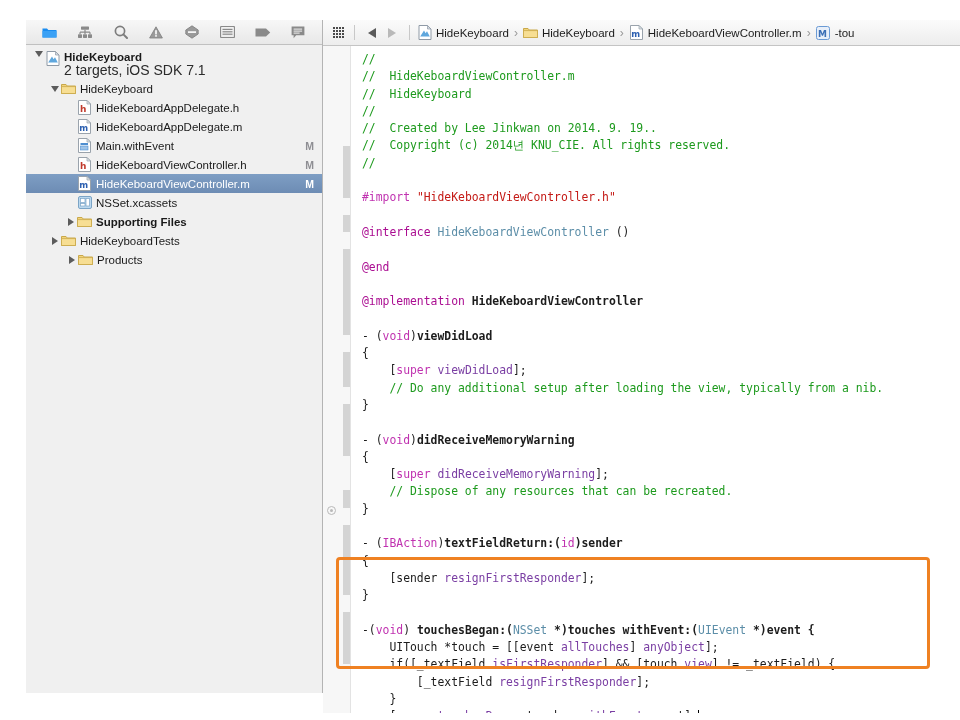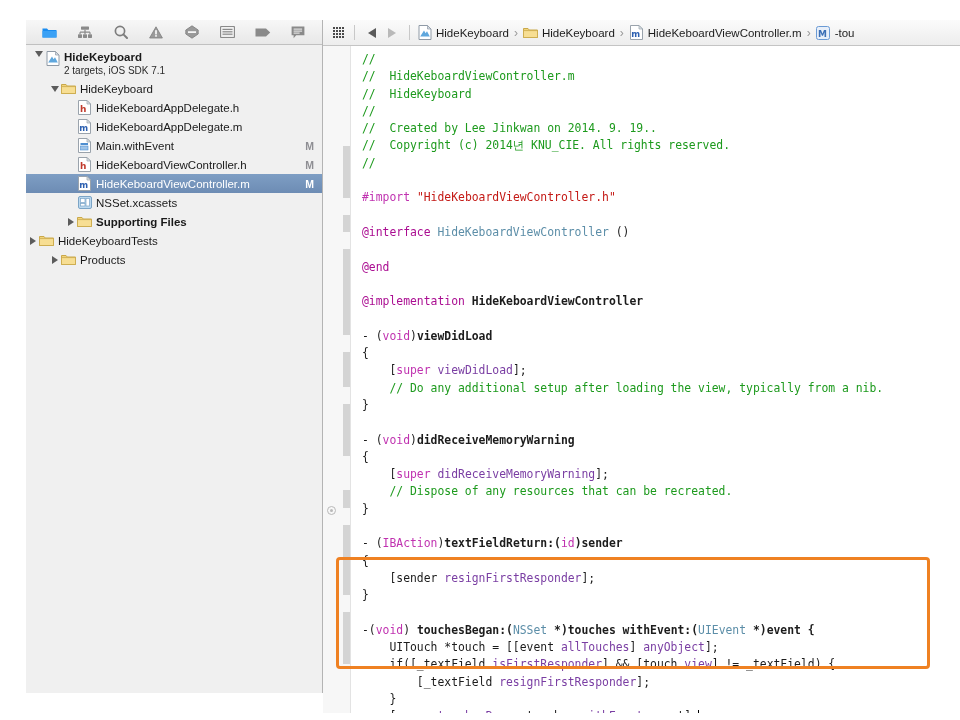--- a/index.html
+++ b/index.html
@@ -78,21 +78,21 @@
     border-top: 6px solid #5c5c5c;
   }
   .twisty.closed i {
     border-top: 4.5px solid transparent;
     border-bottom: 4.5px solid transparent;
     border-left: 6px solid #5c5c5c;
   }
   .ficon { width: 15px; min-width: 15px; height: 15px; margin-right: 4px; display:flex; align-items:center; justify-content:center;}
   .label { flex: 0 1 auto; overflow: hidden; text-overflow: clip; }
   .label.bold { font-weight: bold; }
-  .sub { font-size: 10px; color: #2b2b2b; font-weight: normal;}
+  .sub { font-size: 14px; color: #2b2b2b; font-weight: normal;}
   .mod {
     position: absolute; right: 8px;
     font-size: 10.5px; font-weight: bold; color: #8e8e93;
   }
   .proj-text { display: flex; flex-direction: column; line-height: 13px; }
 
   
   .ficon svg { display:block; }
 
   
@@ -383,33 +383,33 @@
             <i></i>
           </span>
           <span class="ficon">
             <svg width="15" height="13" viewBox="0 0 15 13">
               <path d="M0.5 2.5 L5 2.5 L6.3 4 L14.5 4 L14.5 11.5 L0.5 11.5 Z" fill="#f2d47c" stroke="#c9a84a" stroke-width="1"></path>
               <path d="M0.5 4.6 L14.5 4.6 L14.5 11.5 L0.5 11.5 Z" fill="#f7de93" stroke="#c9a84a" stroke-width="0.8"></path>
             </svg>
           </span>
           <span class="label">Supporting Files</span>
         </div>
-        <div class="row" style="">
+        <div class="row" style="padding-left: 22px;">
           <span class="twisty closed">
             <i></i>
           </span>
           <span class="ficon">
             <svg width="15" height="13" viewBox="0 0 15 13">
               <path d="M0.5 2.5 L5 2.5 L6.3 4 L14.5 4 L14.5 11.5 L0.5 11.5 Z" fill="#f2d47c" stroke="#c9a84a" stroke-width="1"></path>
               <path d="M0.5 4.6 L14.5 4.6 L14.5 11.5 L0.5 11.5 Z" fill="#f7de93" stroke="#c9a84a" stroke-width="0.8"></path>
             </svg>
           </span>
           <span class="label">HideKeyboardTests</span>
         </div>
-        <div class="row" style="padding-left: 22px;">
+        <div class="row" style="padding-left: 39px;">
           <span class="twisty closed">
             <i></i>
           </span>
           <span class="ficon">
             <svg width="15" height="13" viewBox="0 0 15 13">
               <path d="M0.5 2.5 L5 2.5 L6.3 4 L14.5 4 L14.5 11.5 L0.5 11.5 Z" fill="#f2d47c" stroke="#c9a84a" stroke-width="1"></path>
               <path d="M0.5 4.6 L14.5 4.6 L14.5 11.5 L0.5 11.5 Z" fill="#f7de93" stroke="#c9a84a" stroke-width="0.8"></path>
             </svg>
           </span>
           <span class="label">Products</span>

